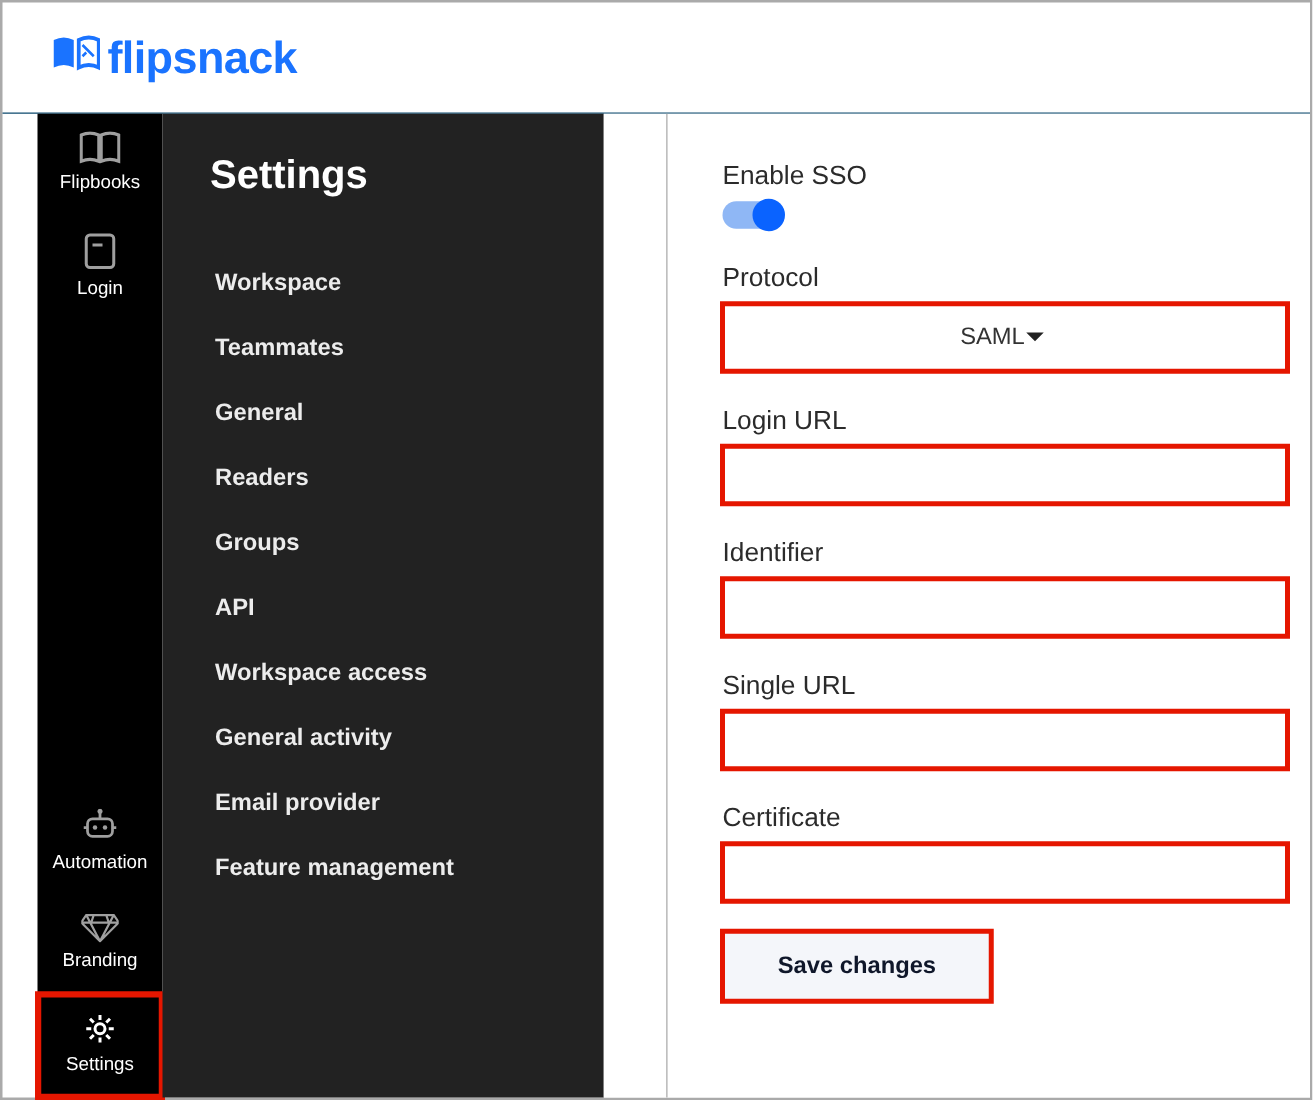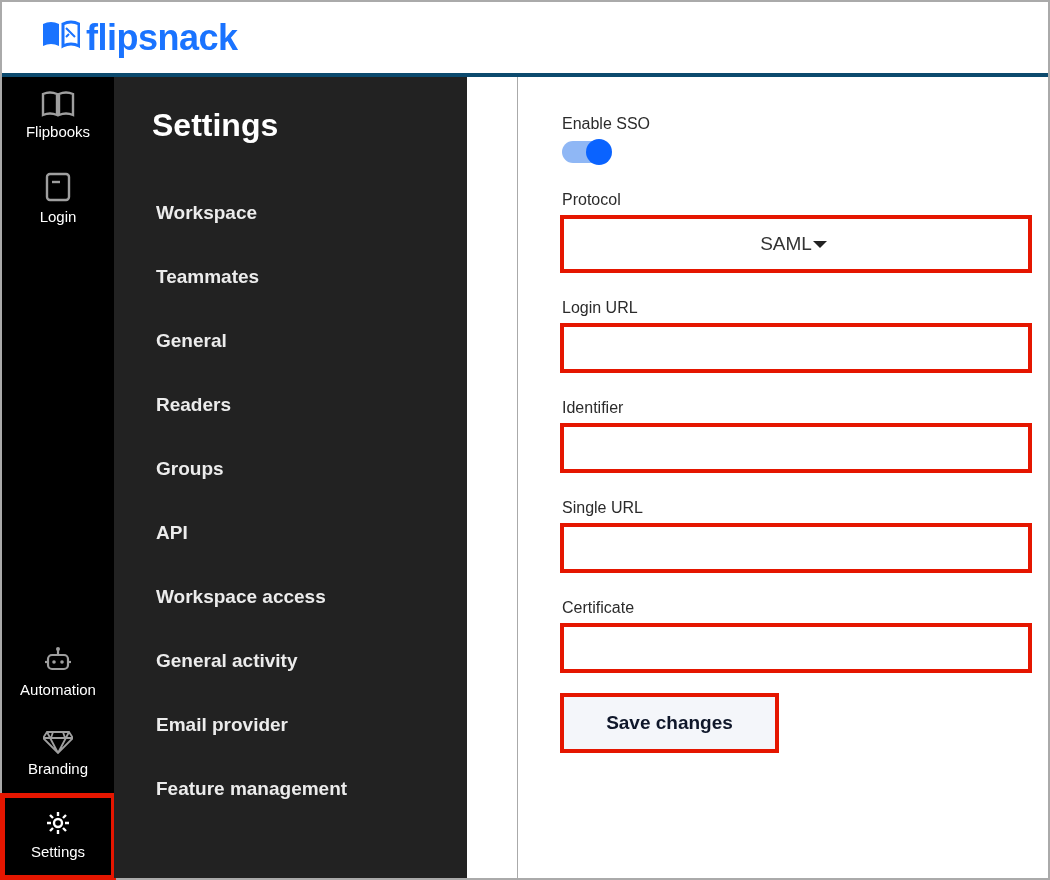--- a/index.html
+++ b/index.html
@@ -1,45 +1,45 @@
 <!DOCTYPE html>
 <html><head>
   <meta charset="utf-8">
   <style>
     * { box-sizing: border-box; margin: 0; padding: 0; }
     html, body { width: 1050px; height: 880px; font-family: Arial, Helvetica, sans-serif; overflow: hidden; background: #fff; }
     .outer { width: 1050px; height: 880px; border: 2px solid #aaa; display: flex; flex-direction: column; }
 
     
-    .topbar { height: 75px; border-bottom: 4px solid #0c4a6e; display: flex; align-items: center; padding-left: 40px; }
+    .topbar { height: 89px; border-bottom: 1px solid #0c4a6e; display: flex; align-items: center; padding-left: 40px; }
     .logo { display: flex; align-items: center; color: #1a73ff; font-weight: 700; font-size: 36px; letter-spacing: -0.5px; }
     .logo svg { margin-right: 6px; }
 
     
     .body { flex: 1; display: flex; min-height: 0; }
 
     
-    .rail { width: 112px; background: #000; display: flex; flex-direction: column; justify-content: space-between; text-align: center; color: #fff; }
+    .rail { width: 100px; background: #000; display: flex; flex-direction: column; justify-content: space-between; text-align: center; color: #fff; margin-left: 28px; }
     .rail-top, .rail-bottom { display: flex; flex-direction: column; }
     .rail-item { padding: 14px 4px 18px; cursor: pointer; }
     .rail-item .lbl { font-size: 15px; margin-top: 6px; }
     .rail-item.selected { outline: 5px solid #e51600; outline-offset: -3px; }
     .rail-icon { display: flex; justify-content: center; }
 
     
     .panel { width: 353px; background: #222; color: #fff; padding: 30px 0 0 38px; }
     .panel h1 { font-size: 32px; font-weight: 700; margin-bottom: 48px; }
-    .settings-list { display: flex; flex-direction: column; gap: 22px; }
+    .settings-list { display: flex; flex-direction: column; gap: 10px; }
     .settings-item { font-size: 19px; font-weight: 600; color: #ececec; padding: 10px 14px 10px 4px; width: fit-content; cursor: pointer; }
     .settings-item.active { color: #1a5fff; outline: 5px solid #e51600; outline-offset: -3px; padding-right: 40px; }
 
     
     .main { flex: 1; background: #fff; position: relative; }
     .main-inner { border-left: 1px solid #aaa; margin-left: 50px; height: 100%; padding: 38px 18px 0 44px; }
-    .field-label { font-size: 16px; color: #2b2b2b; margin-bottom: 8px; }
+    .field-label { font-size: 21px; color: #2b2b2b; margin-bottom: 8px; }
     .field-block { margin-bottom: 28px; }
 
     
     .toggle { width: 48px; height: 22px; border-radius: 20px; background: #8fb7f5; position: relative; }
     .toggle .knob { position: absolute; right: -2px; top: -2px; width: 26px; height: 26px; border-radius: 50%; background: #0a63ff; }
 
     
     .select { height: 54px; border: 1px solid #bbb; outline: 4px solid #e51600; outline-offset: -2px; display: flex; align-items: center; justify-content: center; padding: 0 28px 0 24px; font-size: 19px; color: #333; cursor: pointer; }
 
     

